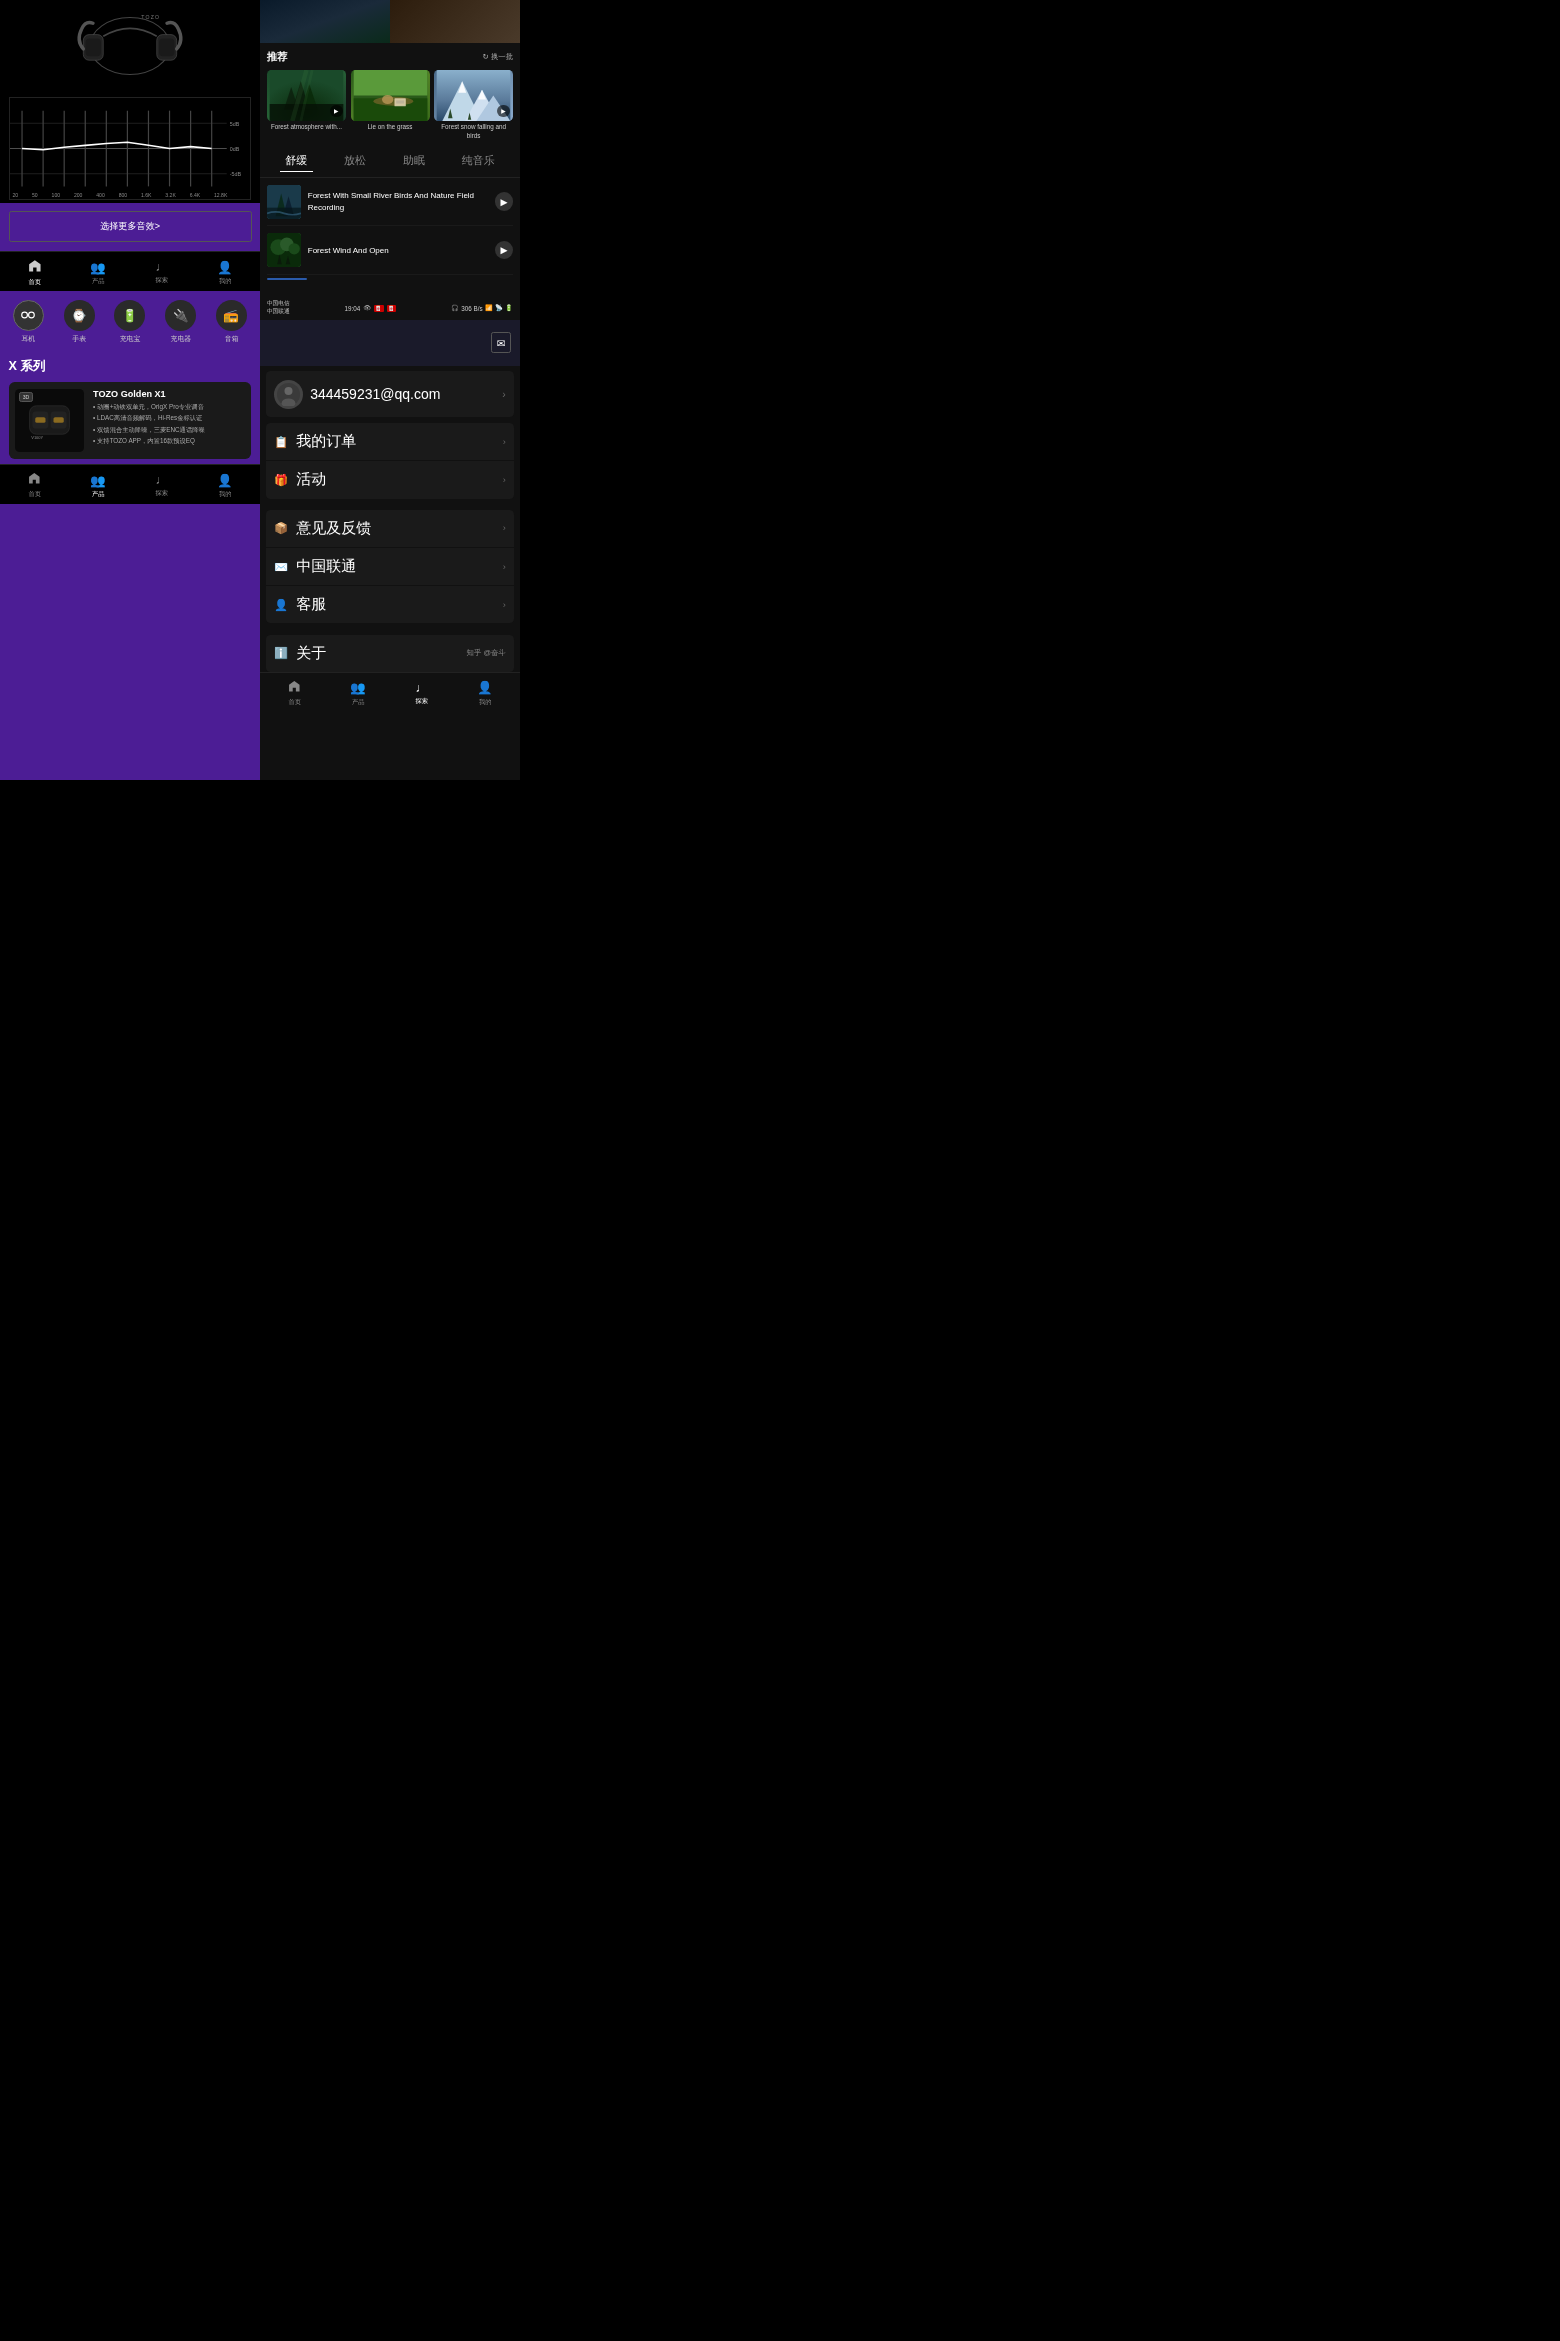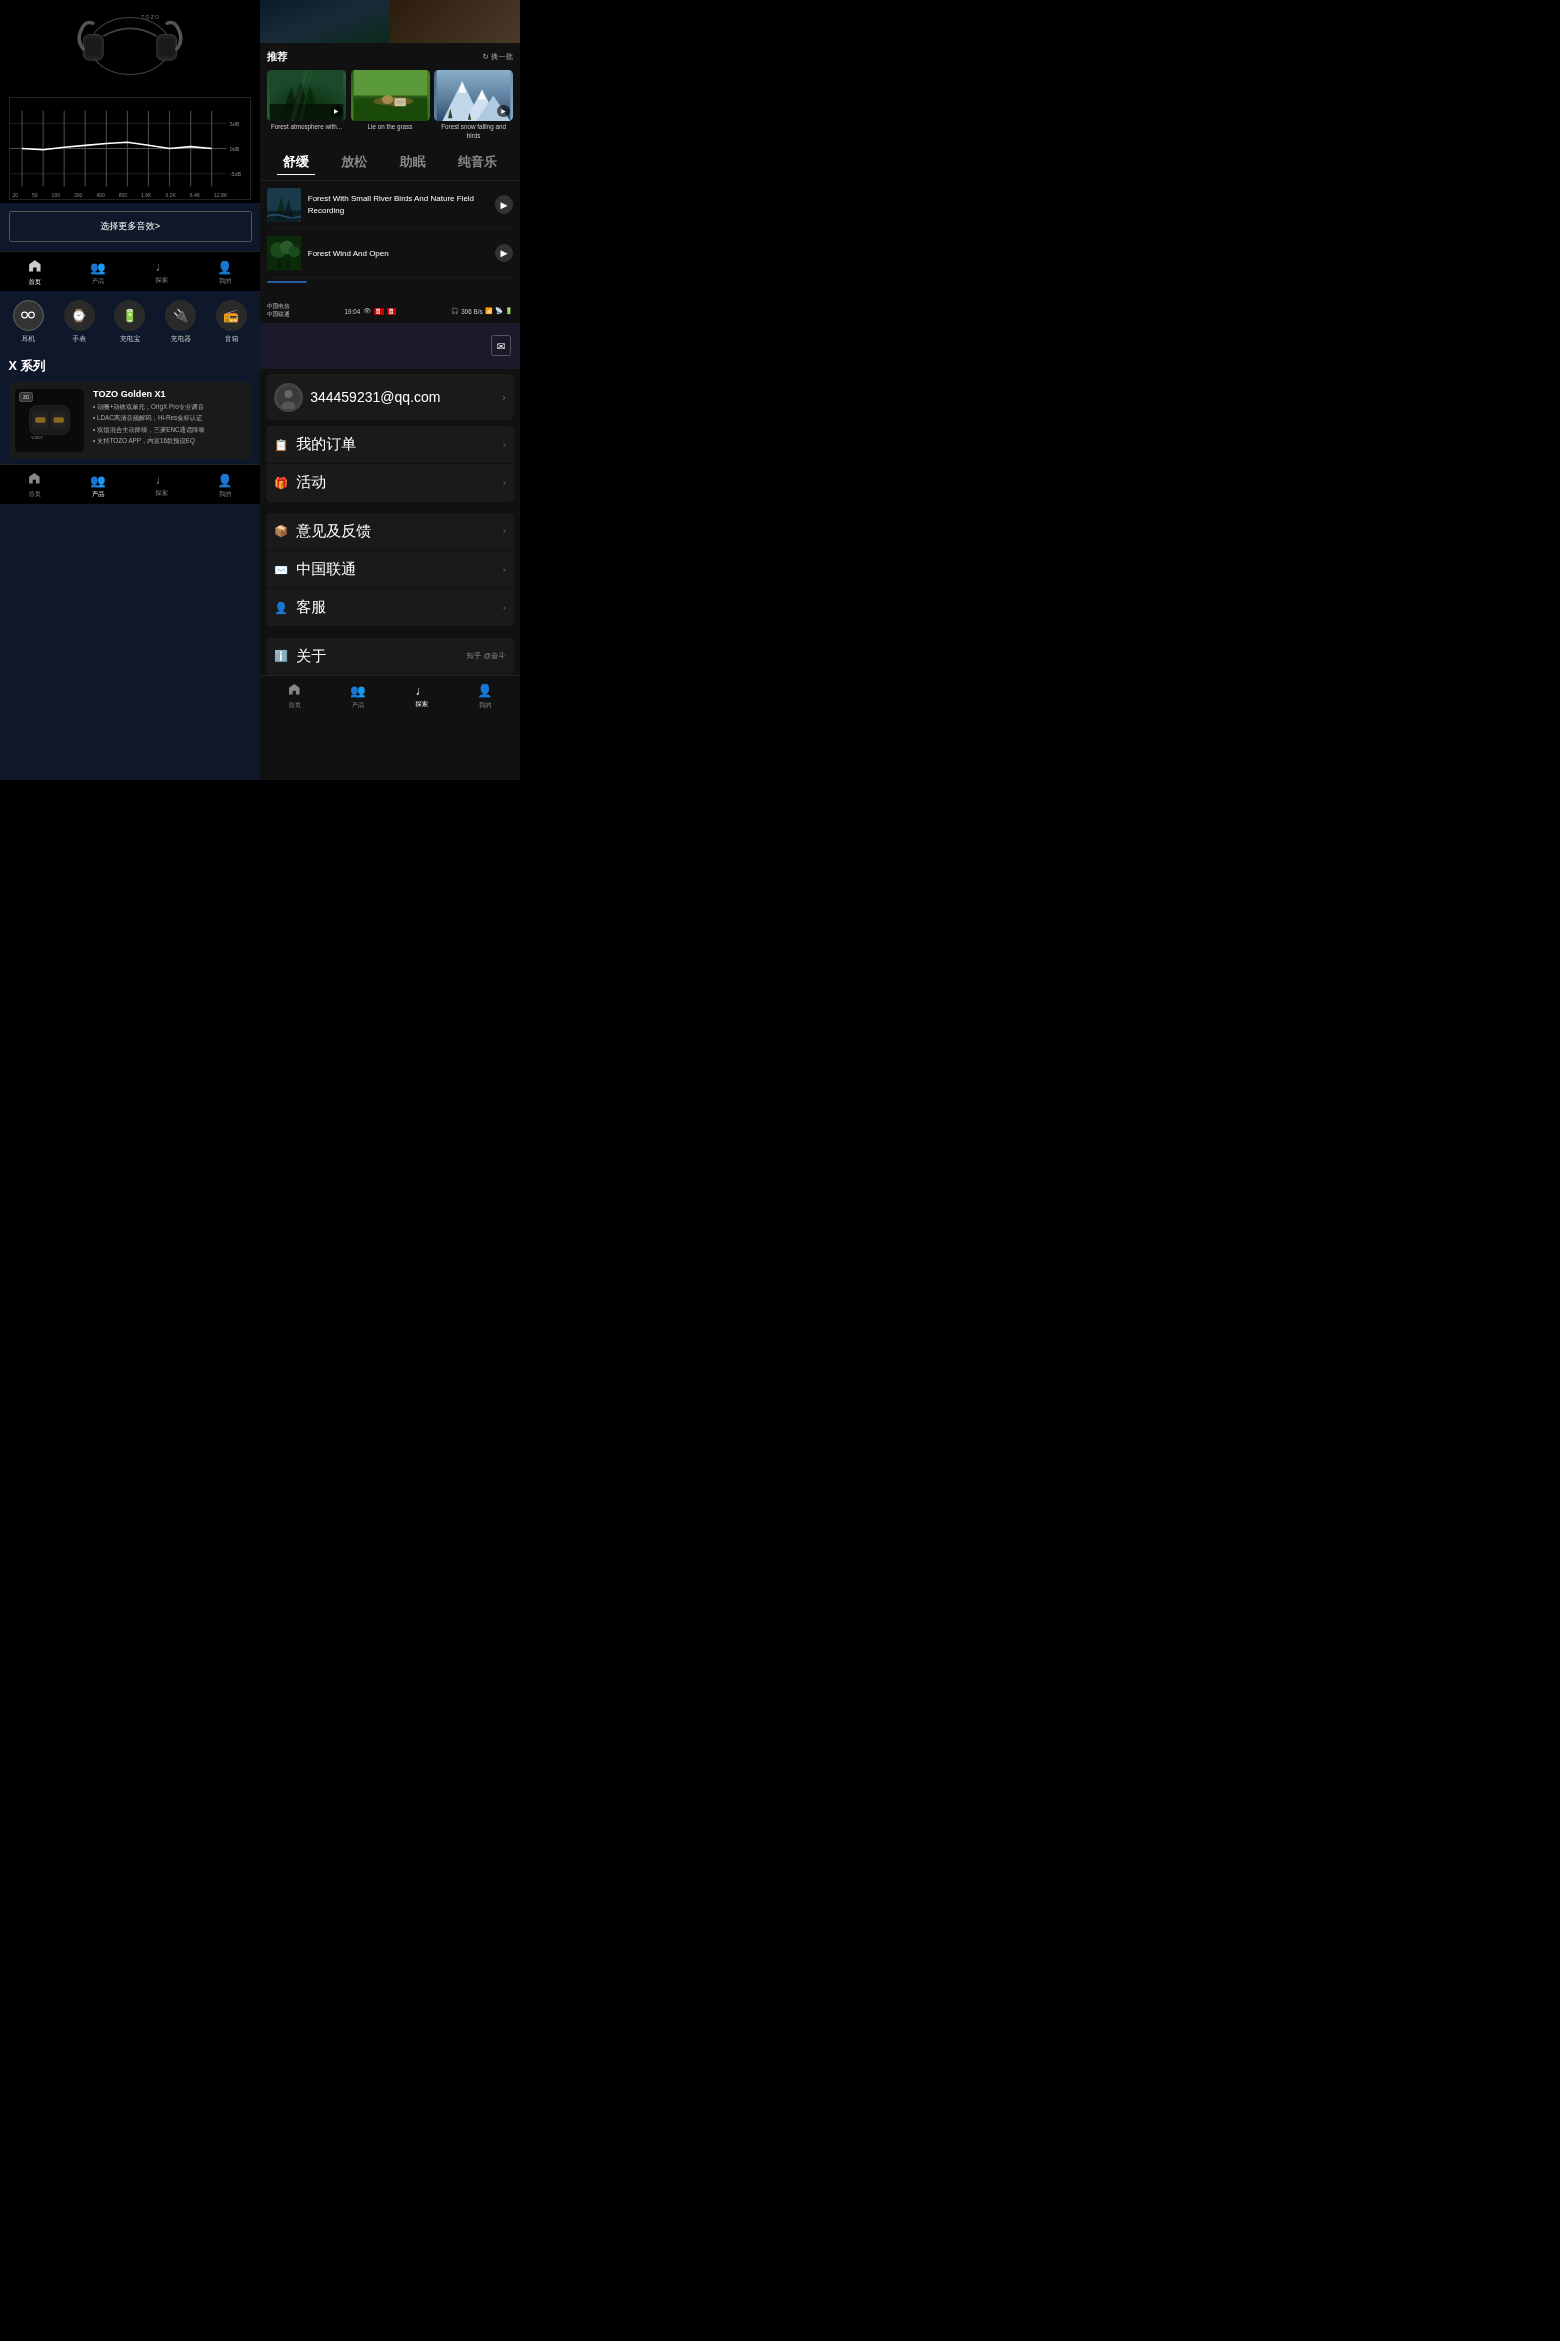--- a/index.html
+++ b/index.html
@@ -13,21 +13,21 @@
 
     
     .app-wrapper {
       display: flex;
       width: 520px;
     }
 
     
     .left-panel {
       width: 260px;
-      background: #0f172a;
+      background: #4c1d95;
       min-height: 780px;
       position: relative;
     }
 
     
     .right-panel {
       width: 260px;
       background: #111;
       min-height: 780px;
       position: relative;
@@ -264,26 +264,25 @@
     }
 
     
     .category-tabs {
       display: flex;
       justify-content: space-around;
       padding: 4.6px 6.9px;
       border-bottom: 0.6px solid #222;
     }
     .cat-tab {
-      font-size: 13px;
+      font-size: 11px;
       color: #888;
       padding: 2.9px 5.7px;
       cursor: pointer;
       border-bottom: 1.1px solid transparent;
-      font-weight: bold;
     }
     .cat-tab.active {
       color: #fff;
       border-bottom: 1.1px solid #fff;
     }
 
     
     .track-list {
       padding: 0 6.9px;
     }

